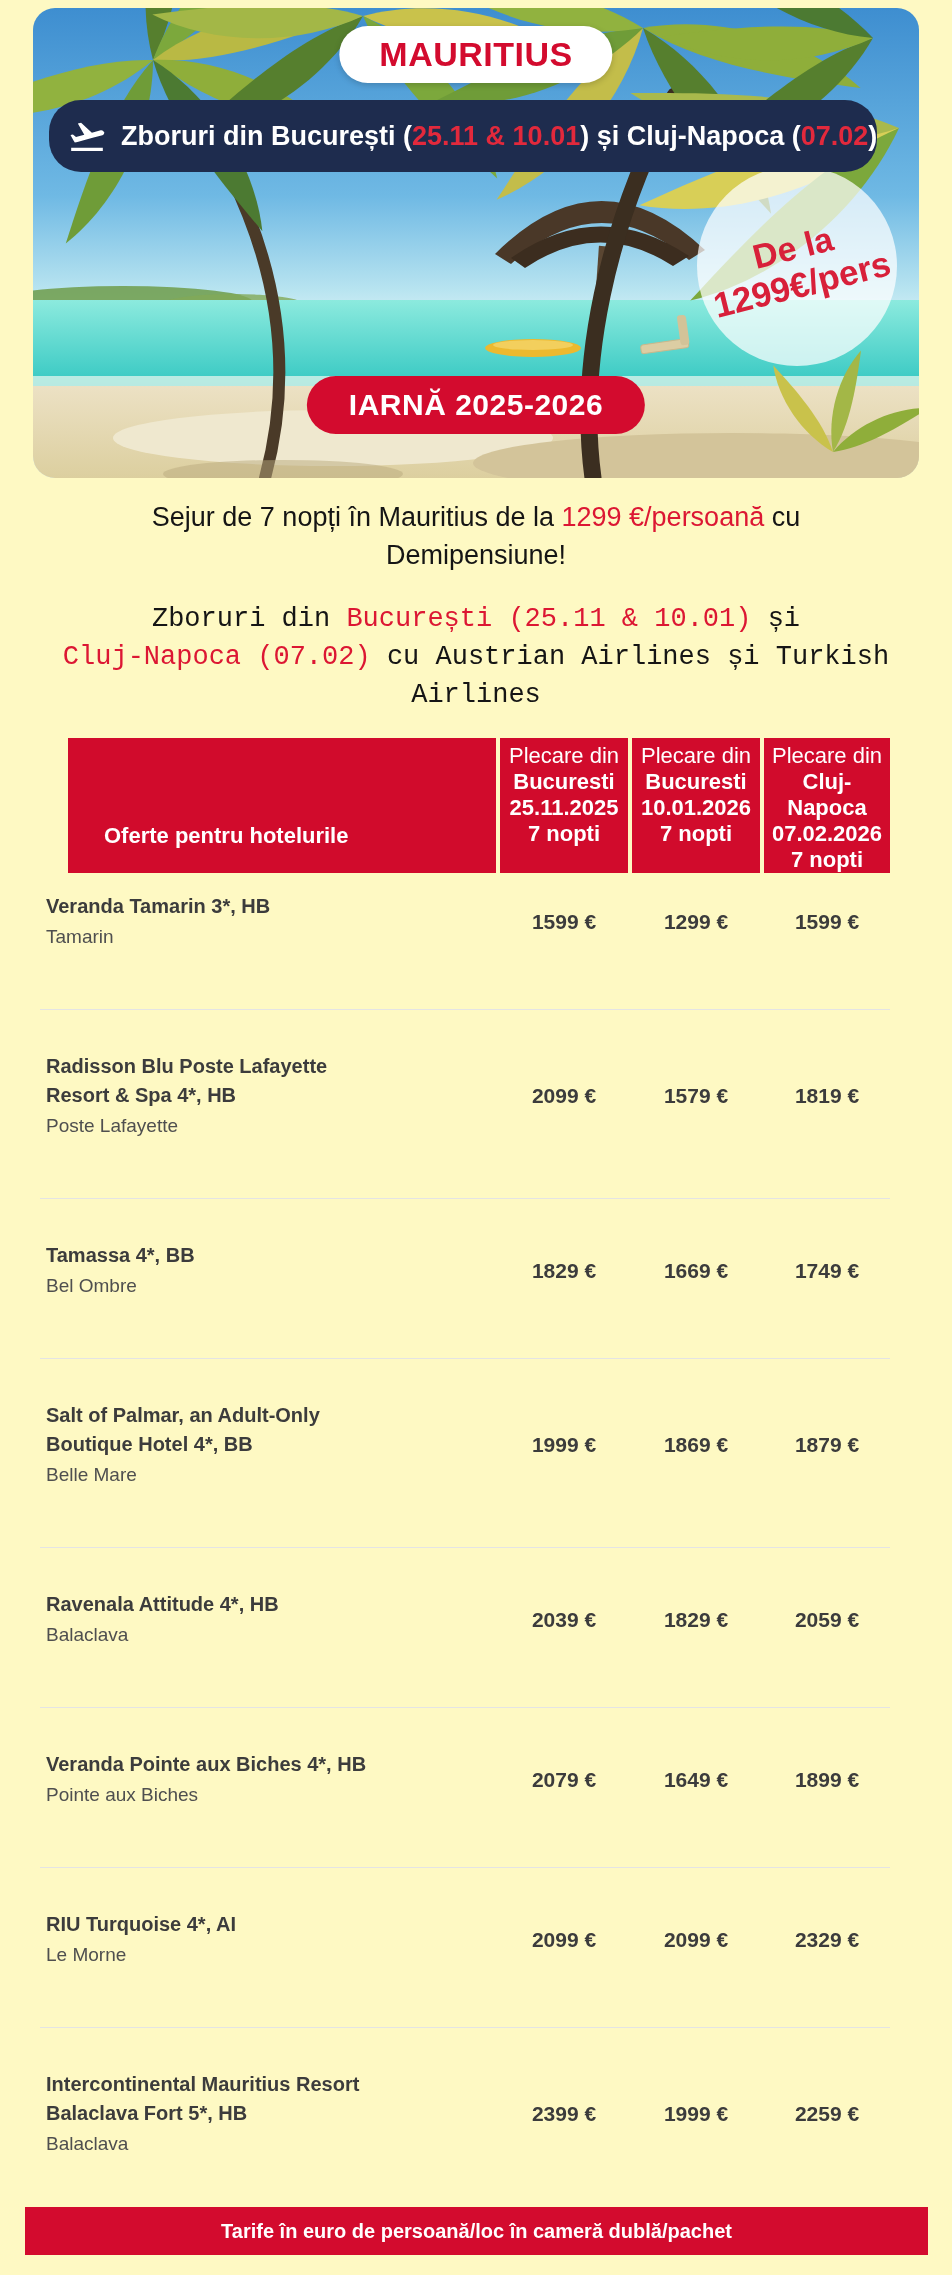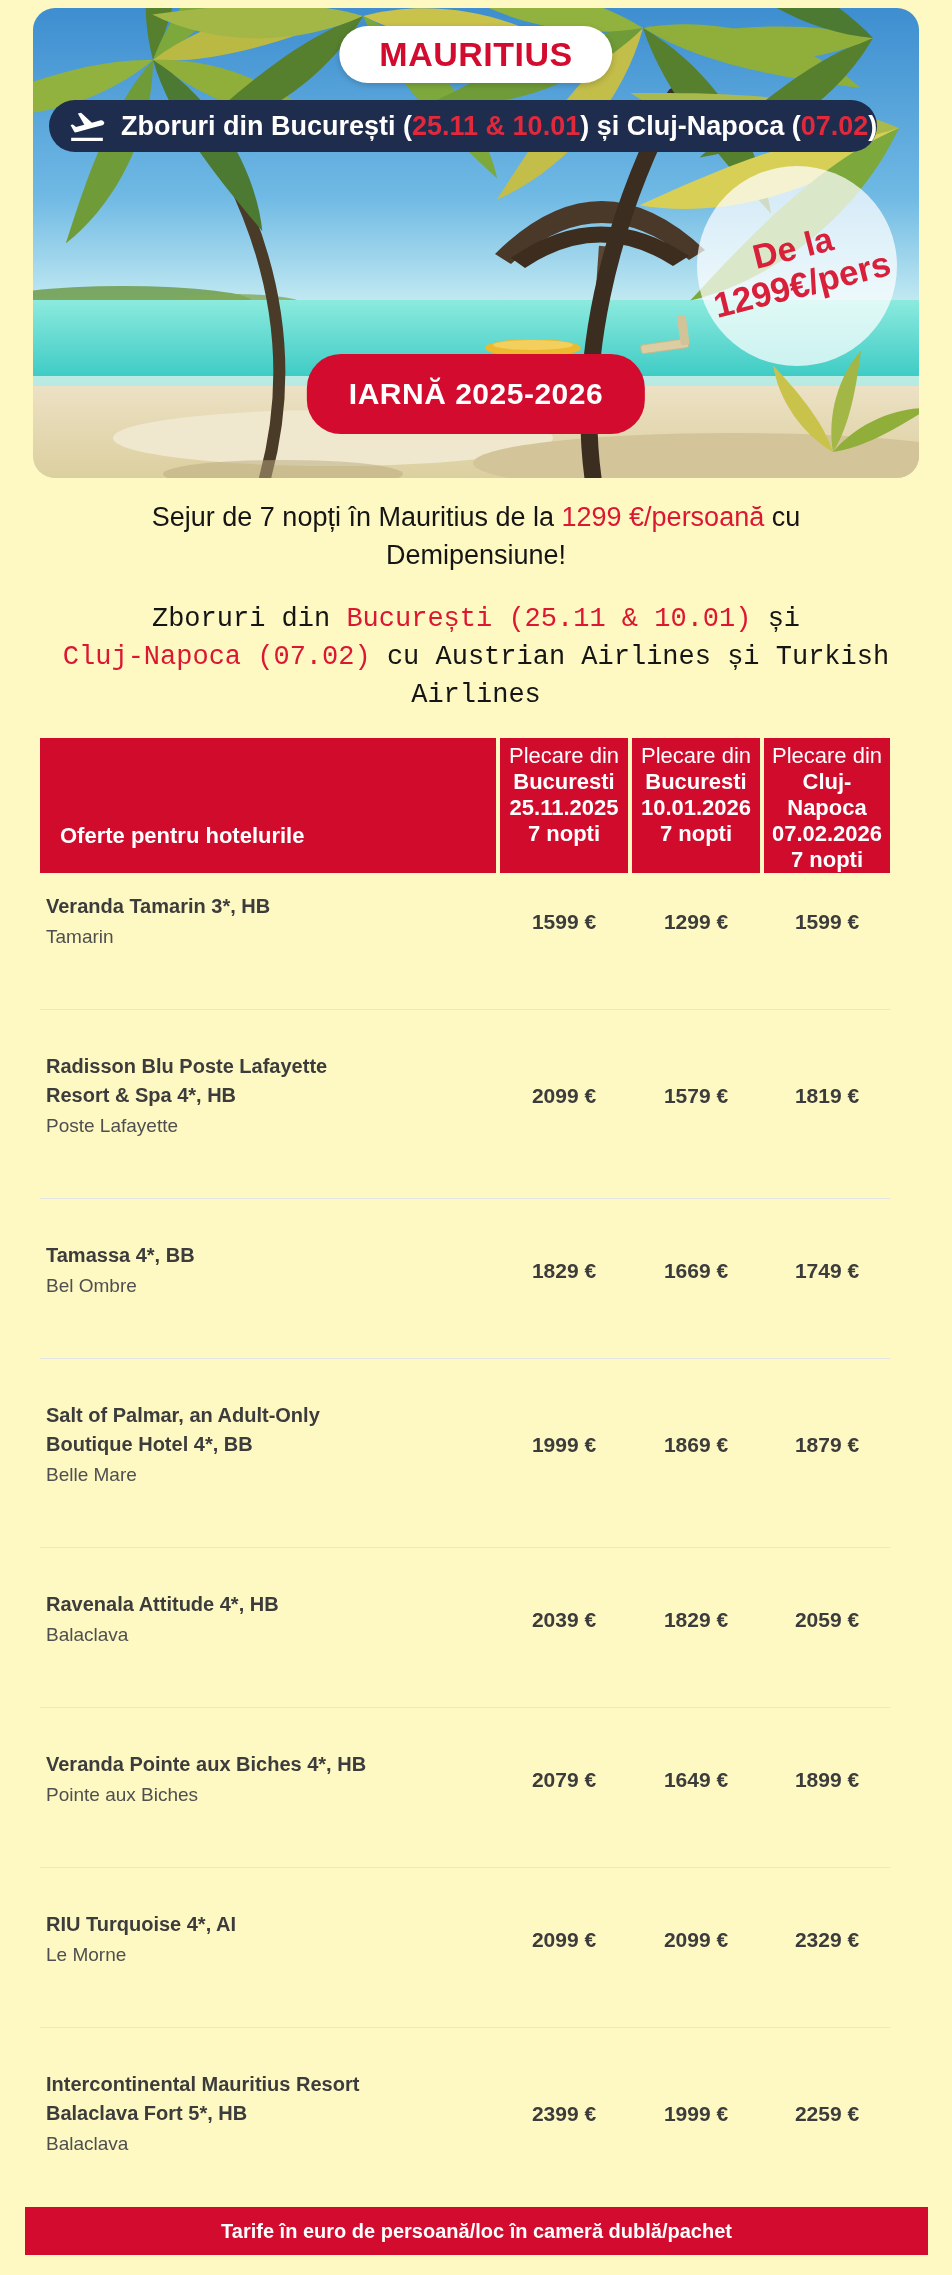--- a/index.html
+++ b/index.html
@@ -27,54 +27,54 @@
     background:linear-gradient(180deg,#3e8ed0 0%,#6fb9e4 40%,#b8e4f0 60%,#cfeef5 65%);
   }
   .hero-svg{position:absolute;inset:0;width:100%;height:100%;}
   .hero-badge{
     position:absolute;top:18px;left:50%;transform:translateX(-50%);
     background:#fff;border-radius:44px;padding:9px 40px;
     color:var(--brand_red);font-size:34px;font-weight:800;letter-spacing:.5px;
     box-shadow:0 2px 6px rgba(0,0,0,.18);white-space:nowrap;z-index:5;
   }
   .hero-banner{
-    position:absolute;top:92px;left:16px;right:42px;height:52px;
+    position:absolute;top:92px;left:16px;right:42px;height:72px;
     background:var(--navy);border-radius:32px;
     display:flex;align-items:center;padding:0 26px 0 18px;
     color:#fff;font-size:27px;font-weight:700;white-space:nowrap;z-index:5;
   }
   .hero-banner .plane{width:40px;height:40px;margin-right:14px;flex:0 0 auto;}
   .hero-banner .date{color:var(--date_red);}
   .price-bubble{
     position:absolute;top:158px;right:22px;width:200px;height:200px;
     background:rgba(255,255,255,.72);border-radius:50%;
     display:flex;align-items:center;justify-content:center;z-index:4;
   }
   .price-bubble .rot{
     transform:rotate(-14deg);text-align:center;color:var(--bubble_red);
     font-weight:800;line-height:1.08;
   }
   .price-bubble .l1{font-size:34px;}
   .price-bubble .l2{font-size:35px;white-space:nowrap;}
   .season-badge{
     position:absolute;bottom:44px;left:50%;transform:translateX(-50%);
-    background:var(--brand_red);border-radius:34px;padding:23px 42px;
+    background:var(--brand_red);border-radius:34px;padding:12px 42px;
     color:#fff;font-size:30px;font-weight:800;white-space:nowrap;z-index:5;
     letter-spacing:.5px;
   }
   
   .intro1{margin:20px 40px 0;text-align:center;font-size:27px;line-height:38px;color:#151515;}
   .intro2{margin:26px 20px 0;text-align:center;font-size:27px;line-height:38px;color:#151515;font-family:Liberation Mono, monospace;}
   .red{color:var(--text_red);}
   
   .offers{width:850px;margin:24px 0 0 40px;}
   .thead,.trow{display:grid;grid-template-columns:1fr 128px 128px 126px;column-gap:4px;}
   .thead{height:112px;}
   .th{background:var(--header_red);color:#fff;}
-  .th-first{display:flex;align-items:flex-end;padding:0 0 24px 20px;font-size:22px;font-weight:700;}
+  .th-first{display:flex;align-items:flex-end;padding:0 0 24px 36px;font-size:22px;font-weight:700;margin-left:28px;}
   .th-col{text-align:center;padding-top:5px;font-size:22px;line-height:26px;}
   .th-col .pl{font-weight:400;}
   .th-col .bd{font-weight:700;}
   .trow{padding:42px 0 58px;align-items:center;border-bottom:1px solid var(--divider);}
   .trow:last-child{border-bottom:none;}
   .cell-hotel{padding-left:6px;}
   .hotel-name{font-size:20px;font-weight:700;color:var(--text_dark);line-height:29px;max-width:345px;}
   .hotel-loc{font-size:19px;color:var(--text_muted);line-height:28px;margin-top:2px;}
   .cell-price{text-align:center;font-size:21px;font-weight:700;color:var(--text_dark);white-space:nowrap;}
   

